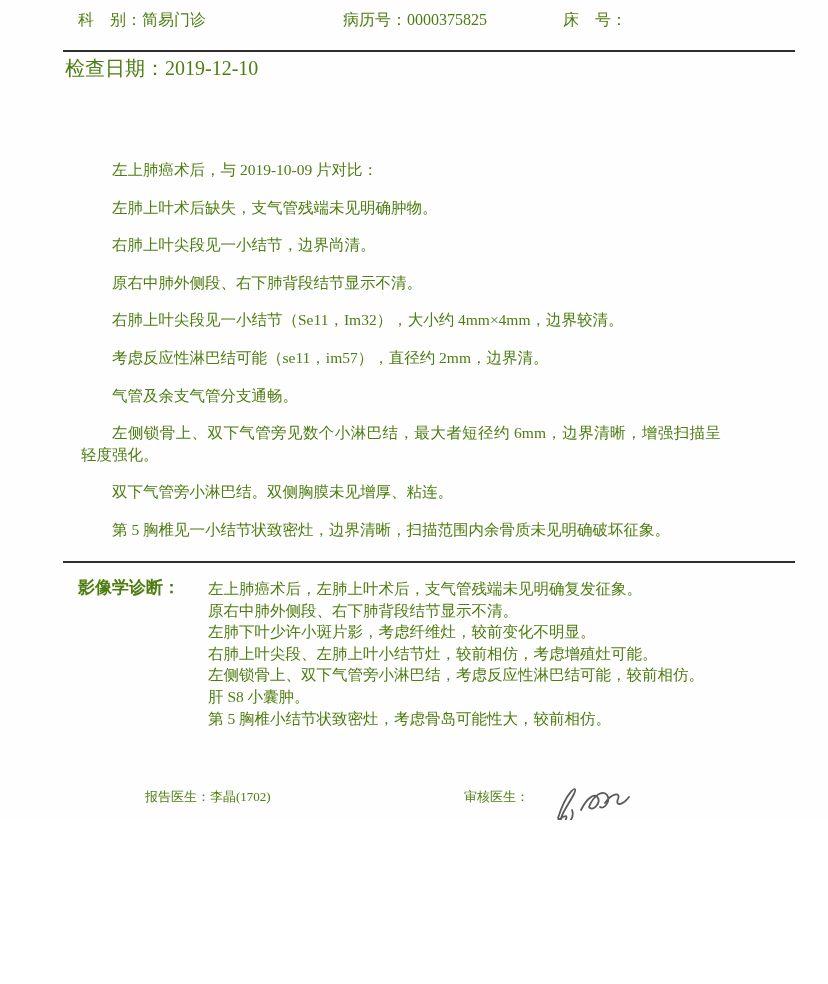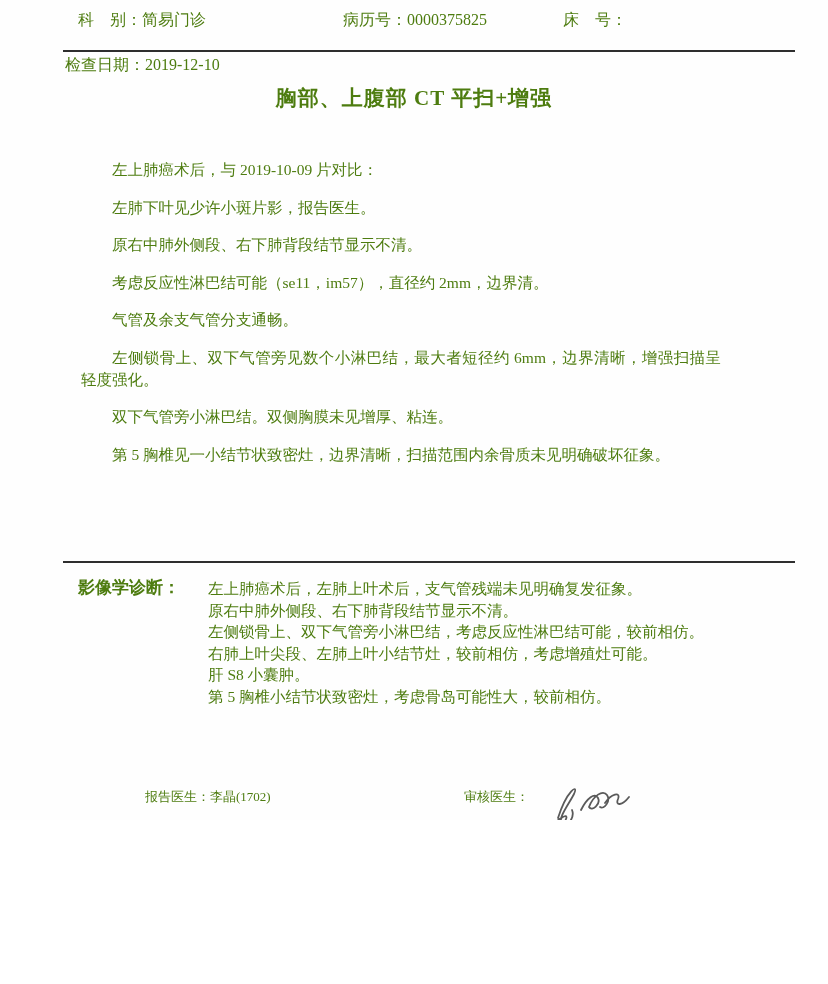--- a/index.html
+++ b/index.html
@@ -13,21 +13,21 @@
   }
   
   .hdr-field{position:absolute;top:10px;font-size:16px;white-space:nowrap;}
   .f-dept{left:78px;}
   .f-record{left:343px;}
   .f-bed{left:563px;}
   .rule{position:absolute;left:63px;width:732px;height:2px;background:#2e2e2e;}
   .rule1{top:50px;}
   .rule2{top:561px;}
   .rule3{top:836px;height:2px;}
-  .exam-date{position:absolute;left:65px;top:55px;font-size:16px;white-space:nowrap;}
+  .exam-date{position:absolute;left:65px;top:55px;font-size:20px;white-space:nowrap;}
   
   .title{
     position:absolute;left:0;right:0;top:84px;
     text-align:center;font-size:21px;font-weight:bold;
     letter-spacing:1px;
   }
   
   .findings{
     position:absolute;left:65px;top:143px;width:672px;
     font-size:15.5px;line-height:21.6px;text-align:justify;
@@ -74,43 +74,45 @@
 <div class="canvas">
 
   <span class="hdr-field f-dept"><span>科　别：</span><span>简易门诊</span></span>
   <span class="hdr-field f-record"><span>病历号：</span><span>0000375825</span></span>
   <span class="hdr-field f-bed"><span>床　号：</span><span></span></span>
 
   <div class="rule rule1"></div>
 
   <span class="exam-date"><span>检查日期：</span><span>2019-12-10</span></span>
 
-  <div class="title">胸部、上腹部 CT 平扫+增强</div>
 
   <div class="findings">
 
   <p class="para">左上肺癌术后，与 2019-10-09 片对比：</p>
-      <p class="para">左肺下叶见少许小斑片影，报告医生。</p>
+      <p class="para">左肺上叶术后缺失，支气管残端未见明确肿物。</p>
+      <p class="para">右肺上叶尖段见一小结节，边界尚清。</p>
       <p class="para">原右中肺外侧段、右下肺背段结节显示不清。</p>
+      <p class="para">右肺上叶尖段见一小结节（Se11，Im32），大小约 4mm×4mm，边界较清。</p>
       <p class="para">考虑反应性淋巴结可能（se11，im57），直径约 2mm，边界清。</p>
       <p class="para">气管及余支气管分支通畅。</p>
       <p class="para">左侧锁骨上、双下气管旁见数个小淋巴结，最大者短径约 6mm，边界清晰，增强扫描呈轻度强化。</p>
       <p class="para">双下气管旁小淋巴结。双侧胸膜未见增厚、粘连。</p>
       <p class="para">第 5 胸椎见一小结节状致密灶，边界清晰，扫描范围内余骨质未见明确破坏征象。</p>
     </div>
 
   <div class="rule rule2"></div>
 
   <div class="dx-label">影像学诊断：</div>
   <div class="dx-lines">
 
   <p class="para">左上肺癌术后，左肺上叶术后，支气管残端未见明确复发征象。</p>
       <p class="para">原右中肺外侧段、右下肺背段结节显示不清。</p>
+      <p class="para">左肺下叶少许小斑片影，考虑纤维灶，较前变化不明显。</p>
+      <p class="para">右肺上叶尖段、左肺上叶小结节灶，较前相仿，考虑增殖灶可能。</p>
       <p class="para">左侧锁骨上、双下气管旁小淋巴结，考虑反应性淋巴结可能，较前相仿。</p>
-      <p class="para">右肺上叶尖段、左肺上叶小结节灶，较前相仿，考虑增殖灶可能。</p>
       <p class="para">肝 S8 小囊肿。</p>
       <p class="para">第 5 胸椎小结节状致密灶，考虑骨岛可能性大，较前相仿。</p>
     </div>
 
   <span class="signoff-field f-report-doctor"><span>报告医生：</span><span>李晶(1702)</span></span>
   <span class="signoff-field f-review-doctor"><span>审核医生：</span></span>
 
   <div class="signature">
     <svg viewBox="0 0 90 60" fill="none" xmlns="http://www.w3.org/2000/svg">
       <path d="M16 42 C 25 14, 37 7, 32 18 C 27 28, 15 43, 20 48 C 25 53, 33 41, 30 34

